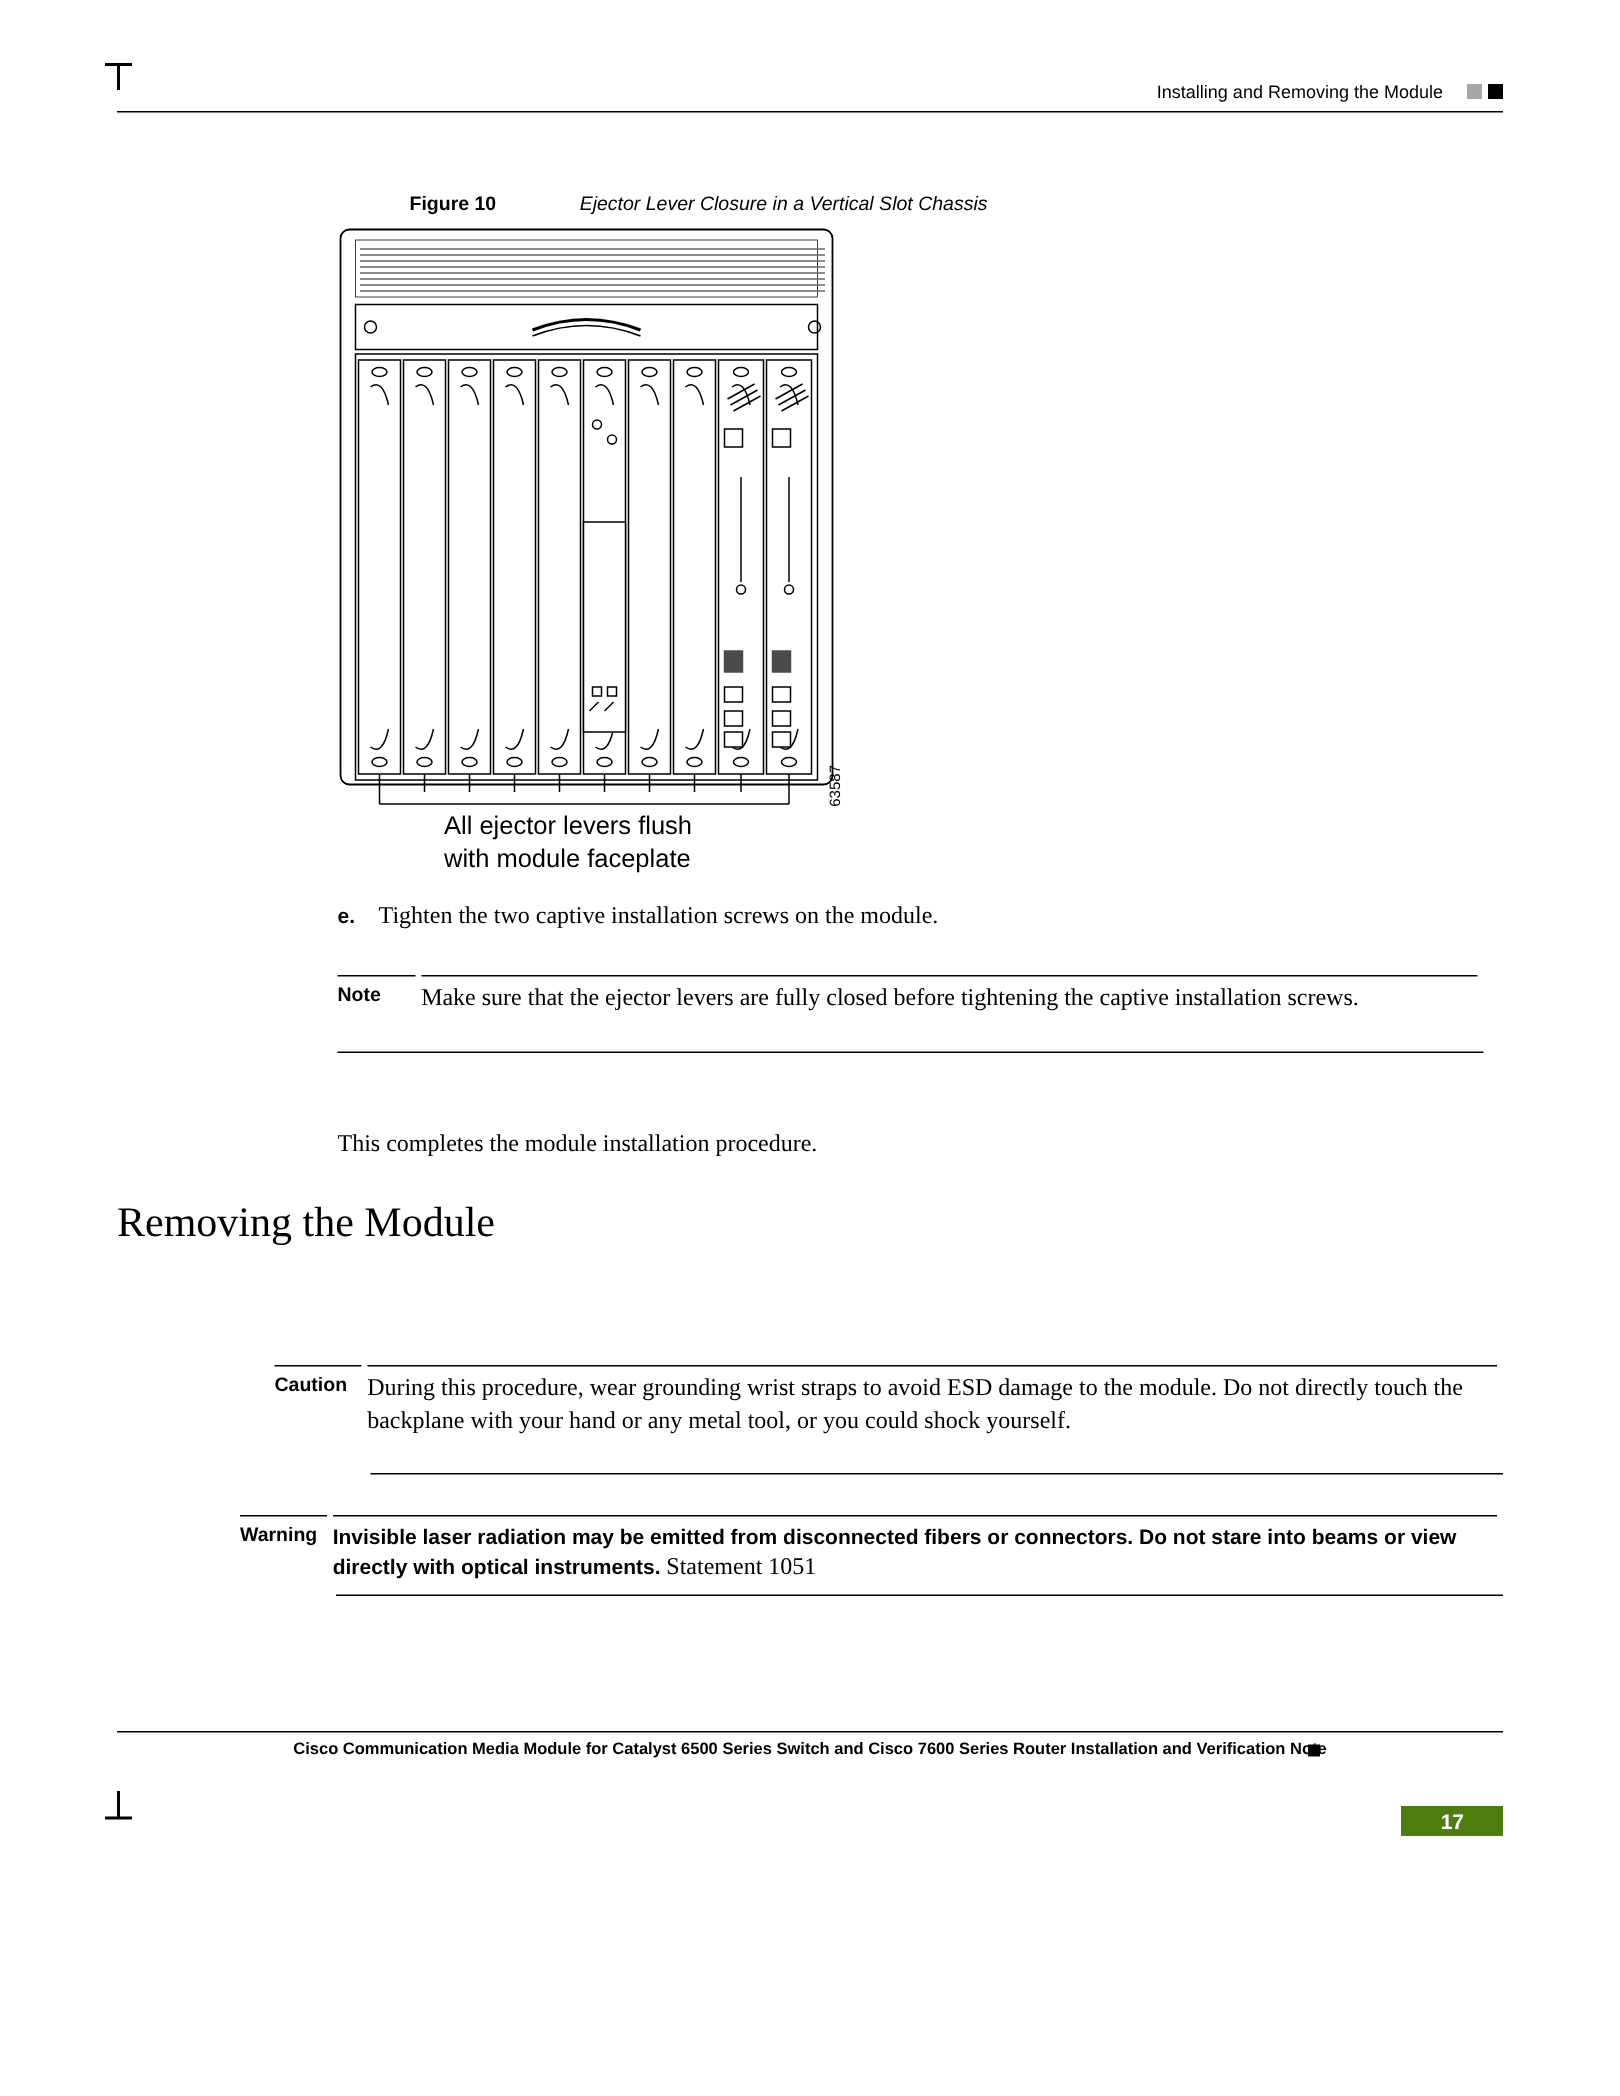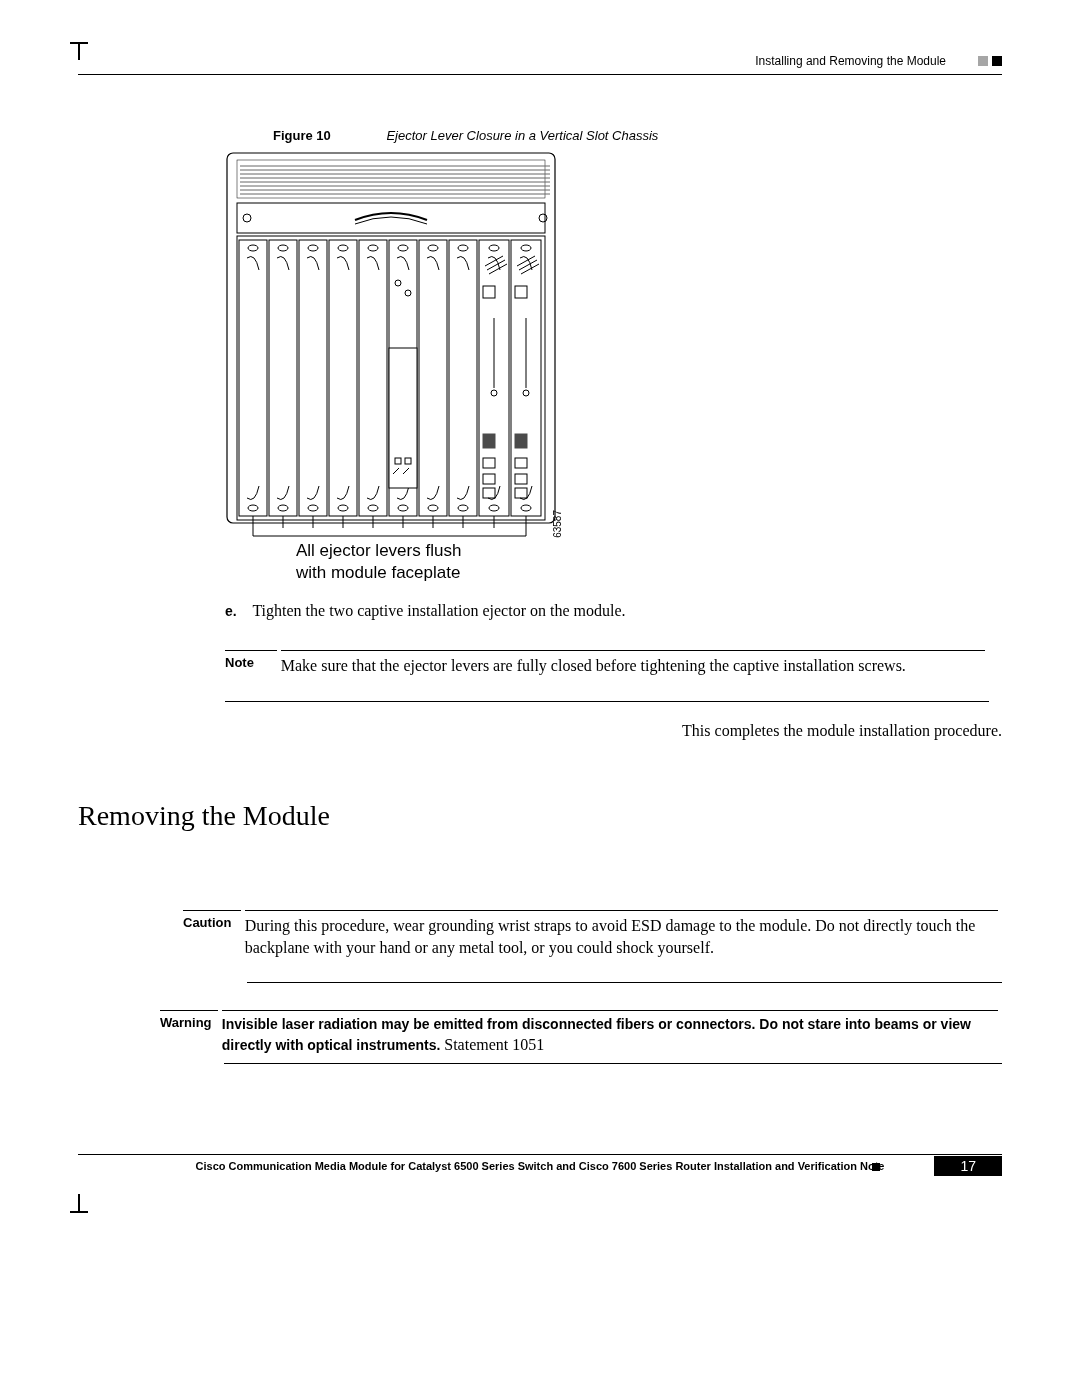--- a/index.html
+++ b/index.html
@@ -47,21 +47,21 @@
     position: absolute;
     top: 54px;
     right: 78px;
     display: flex;
     align-items: center;
     font-family: Helvetica, Arial, sans-serif;
     font-size: 12px;
     color: #000;
   }
   .header-text {
-    padding-right: 32px;
+    padding-right: 16px;
   }
   .header-squares {
     display: flex;
     gap: 4px;
   }
   .sq { width: 10px; height: 10px; background: #000; }
   .sq.light { opacity: .35; }
   .header-rule {
     position: absolute;
     top: 74px; left: 78px; right: 78px;
@@ -133,21 +133,21 @@
     border-top: 1px solid #000;
     padding-top: 4px;
     font-size: 16px;
     line-height: 1.35;
   }
   .admon-bottom-rule {
     margin-top: 24px;
     border-top: 1px solid #000;
   }
 
-  .complete-text { top: 720px; text-align: right; }
+  .complete-text { top: 752px; }
 
   
   .section-heading {
     position: absolute;
     top: 800px;
     left: 78px;
     font-family: "Times New Roman", serif;
     font-size: 28px;
     font-weight: normal;
   }
@@ -193,26 +193,26 @@
     left: 78px; right: 78px;
     top: 1160px;
     text-align: center;
     font-family: Helvetica, Arial, sans-serif;
     font-size: 11px;
     font-weight: bold;
   }
   .page-num-box {
     position: absolute;
     right: 78px;
-    top: 1156px;
-    background: #000000;
+    top: 1204px;
+    background: #4d7c0f;
     color: #fff;
     font-family: Helvetica, Arial, sans-serif;
     font-size: 14px;
-    font-weight: normal;
+    font-weight: bold;
     padding: 2px 26px;
   }
   .footer-sq {
     position: absolute;
     right: 200px;
     top: 1163px;
     width: 8px; height: 8px; background: #000;
   }
 </style>
 </head>
@@ -381,21 +381,21 @@
 
   <div style="position:absolute; left:552px; top:510px; font-family:Helvetica,Arial,sans-serif; font-size:10px; writing-mode:vertical-rl; transform:rotate(180deg);">63587</div>
 
   <div class="fig-subcaption">
     <span>All ejector levers flush</span><br>
     <span>with module faceplate</span>
   </div>
 
   <div class="body-text step-e">
     <span class="letter">e.</span>
-    <span>Tighten the two captive installation ejector on the module.</span>
+    <span>Tighten the two captive installation screws on the module.</span>
   </div>
 
   <div class="note-block admon">
     <span class="label">Note</span>
     <span class="content">Make sure that the ejector levers are fully closed before tightening the captive installation screws.</span>
     <div class="admon-bottom-rule"></div>
   </div>
 
   <div class="body-text complete-text">This completes the module installation procedure.</div>
 

